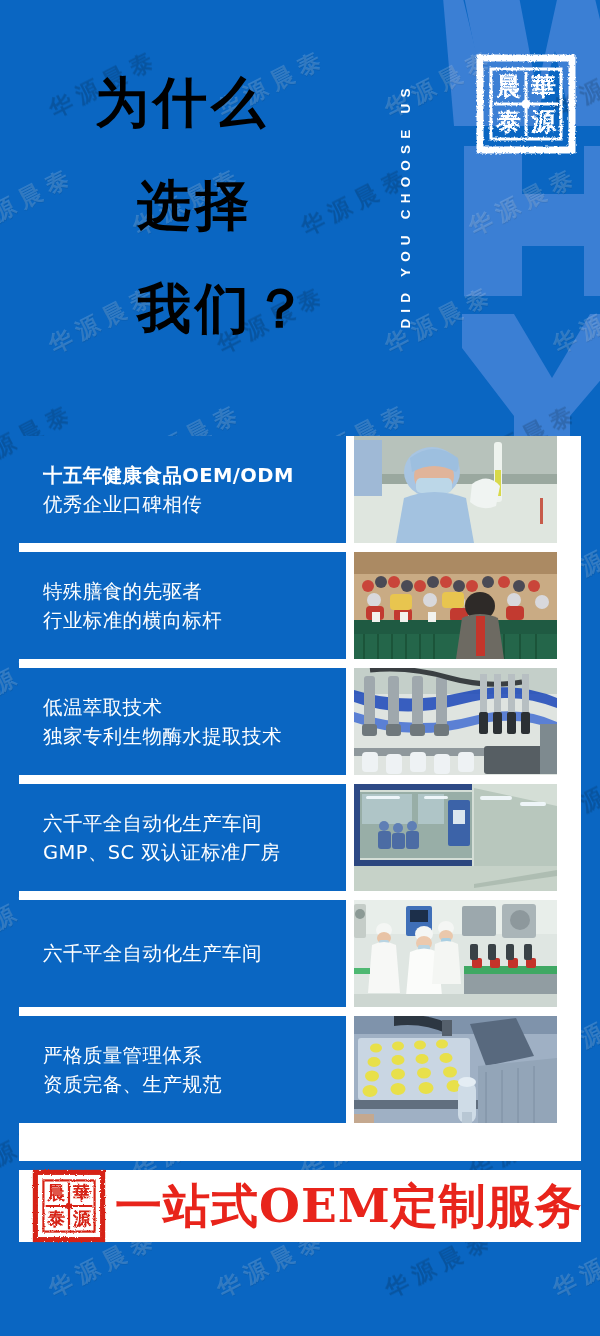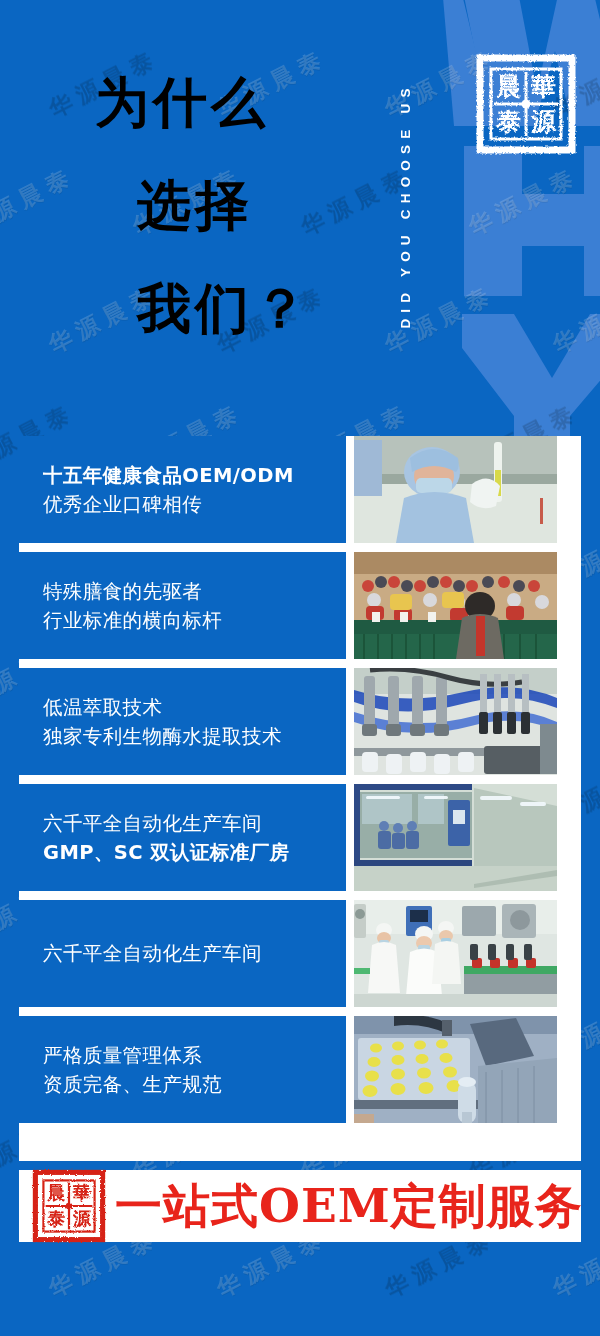--- a/index.html
+++ b/index.html
@@ -106,21 +106,21 @@
     font-family:"DejaVu Sans","Liberation Sans",sans-serif;
     color:#ffffff;
     font-size:19.5px;
     line-height:29px;
     font-weight:500;
     letter-spacing:0.4px;
     white-space:nowrap;
     position:relative; z-index:2;
   }
   .card-line.b { font-weight:700; }
-  .card-line.semi { font-weight:700; }
+  .card-line.semi { font-weight:400; }
 
   .thumb {
     width:203px; height:107px;
     position:relative; overflow:hidden;
     background:#b9c6cc;
   }
   .thumb svg { position:absolute; inset:0; }
 
   
   .banner {

